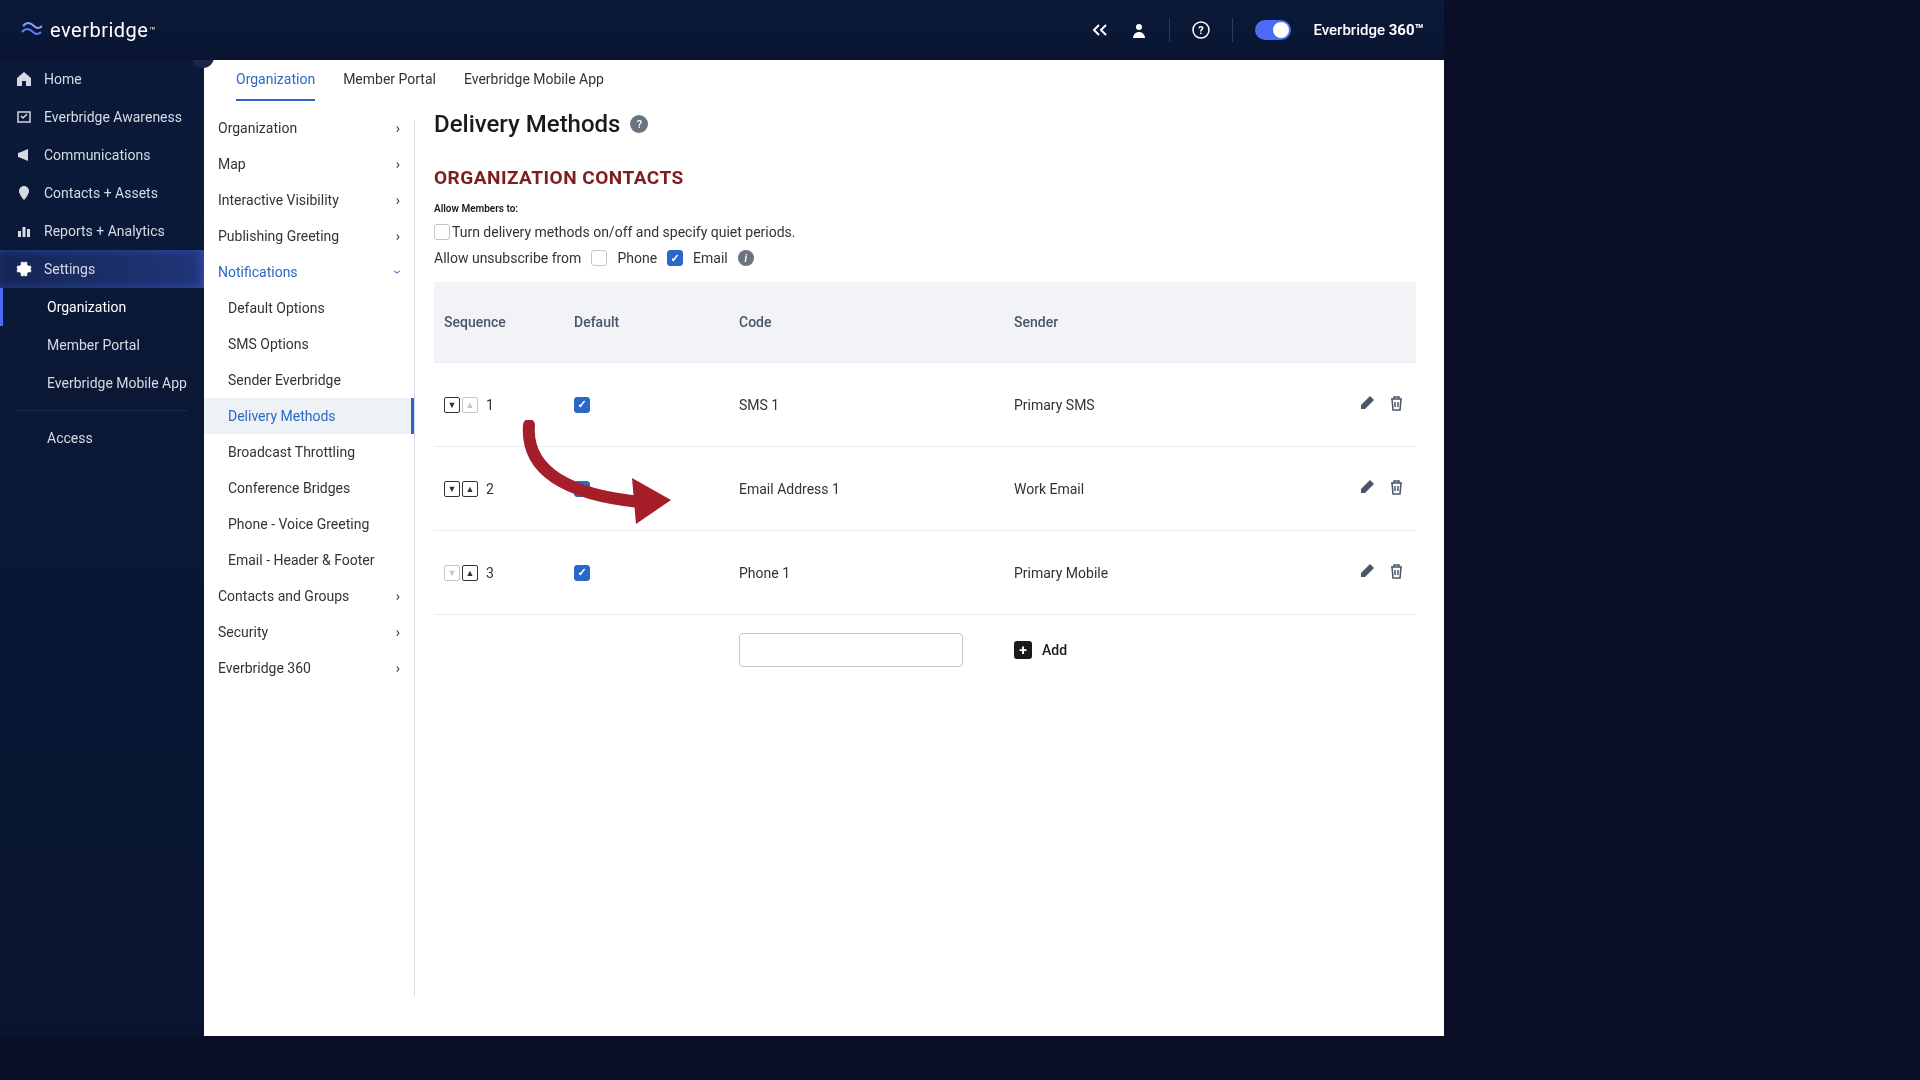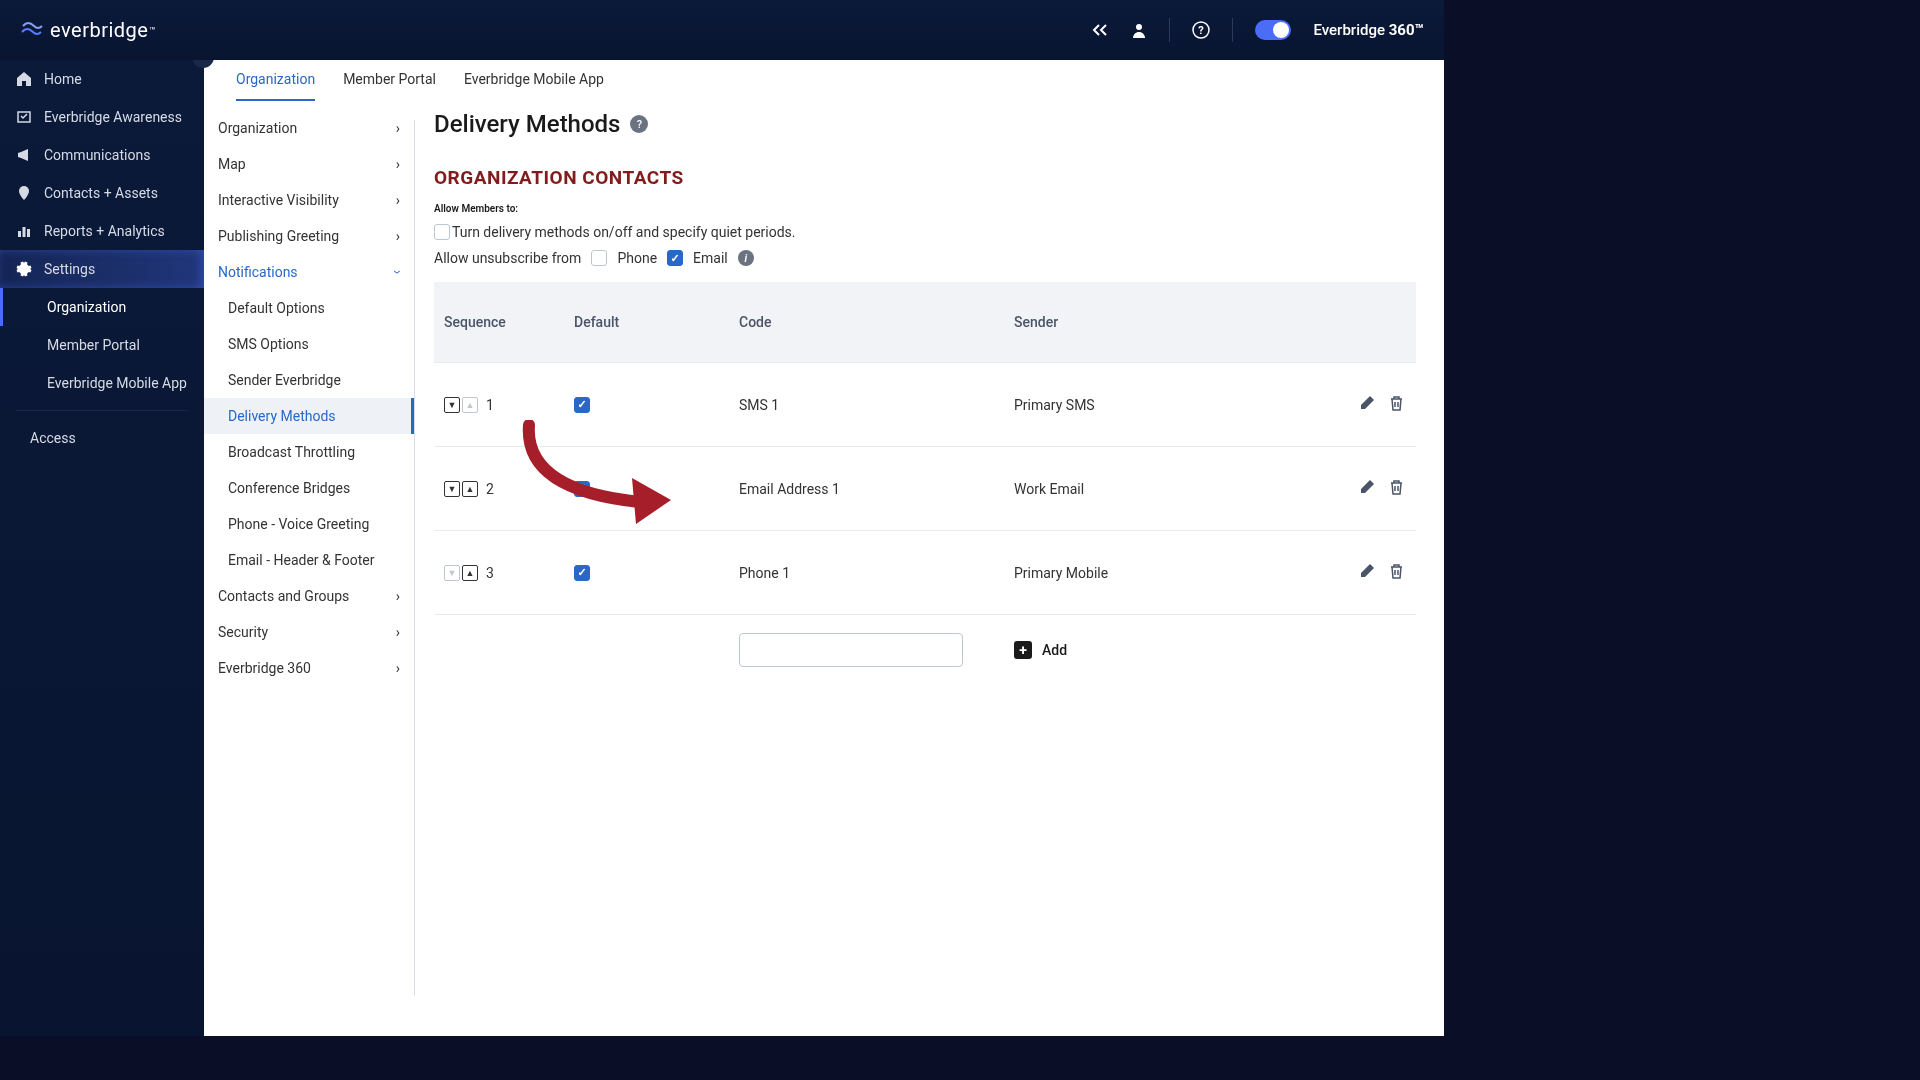--- a/index.html
+++ b/index.html
@@ -156,21 +156,21 @@
           <svg width="16" height="16" viewBox="0 0 16 16" fill="#fff">
             <path d="M8 5a3 3 0 100 6 3 3 0 000-6zM14 8l1.5-1-1-2.5L12.7 5 11 3.3l.5-1.8L9 .5 8 2 7 .5 4.5 1.5 5 3.3 3.3 5 1.5 4.5l-1 2.5L2 8 .5 9l1 2.5L3.3 11 5 12.7l-.5 1.8L7 15.5 8 14l1 1.5 2.5-1-.5-1.8L12.7 11l1.8.5 1-2.5z"></path>
           </svg>
         </span>
         <span>Settings</span>
       </div>
     <div class="nav-sub current">Organization</div>
     <div class="nav-sub">Member Portal</div>
     <div class="nav-sub">Everbridge Mobile App</div>
     <div class="nav-divider"></div>
-    <div class="nav-sub" style="padding-left:27px">Access</div>
+    <div class="nav-sub" style="padding-left:44px">Access</div>
   </div>
 
   <div class="tabs">
     <div class="tab active">Organization</div>
     <div class="tab">Member Portal</div>
     <div class="tab">Everbridge Mobile App</div>
   </div>
 
   <div class="content">
     <div class="subnav">

